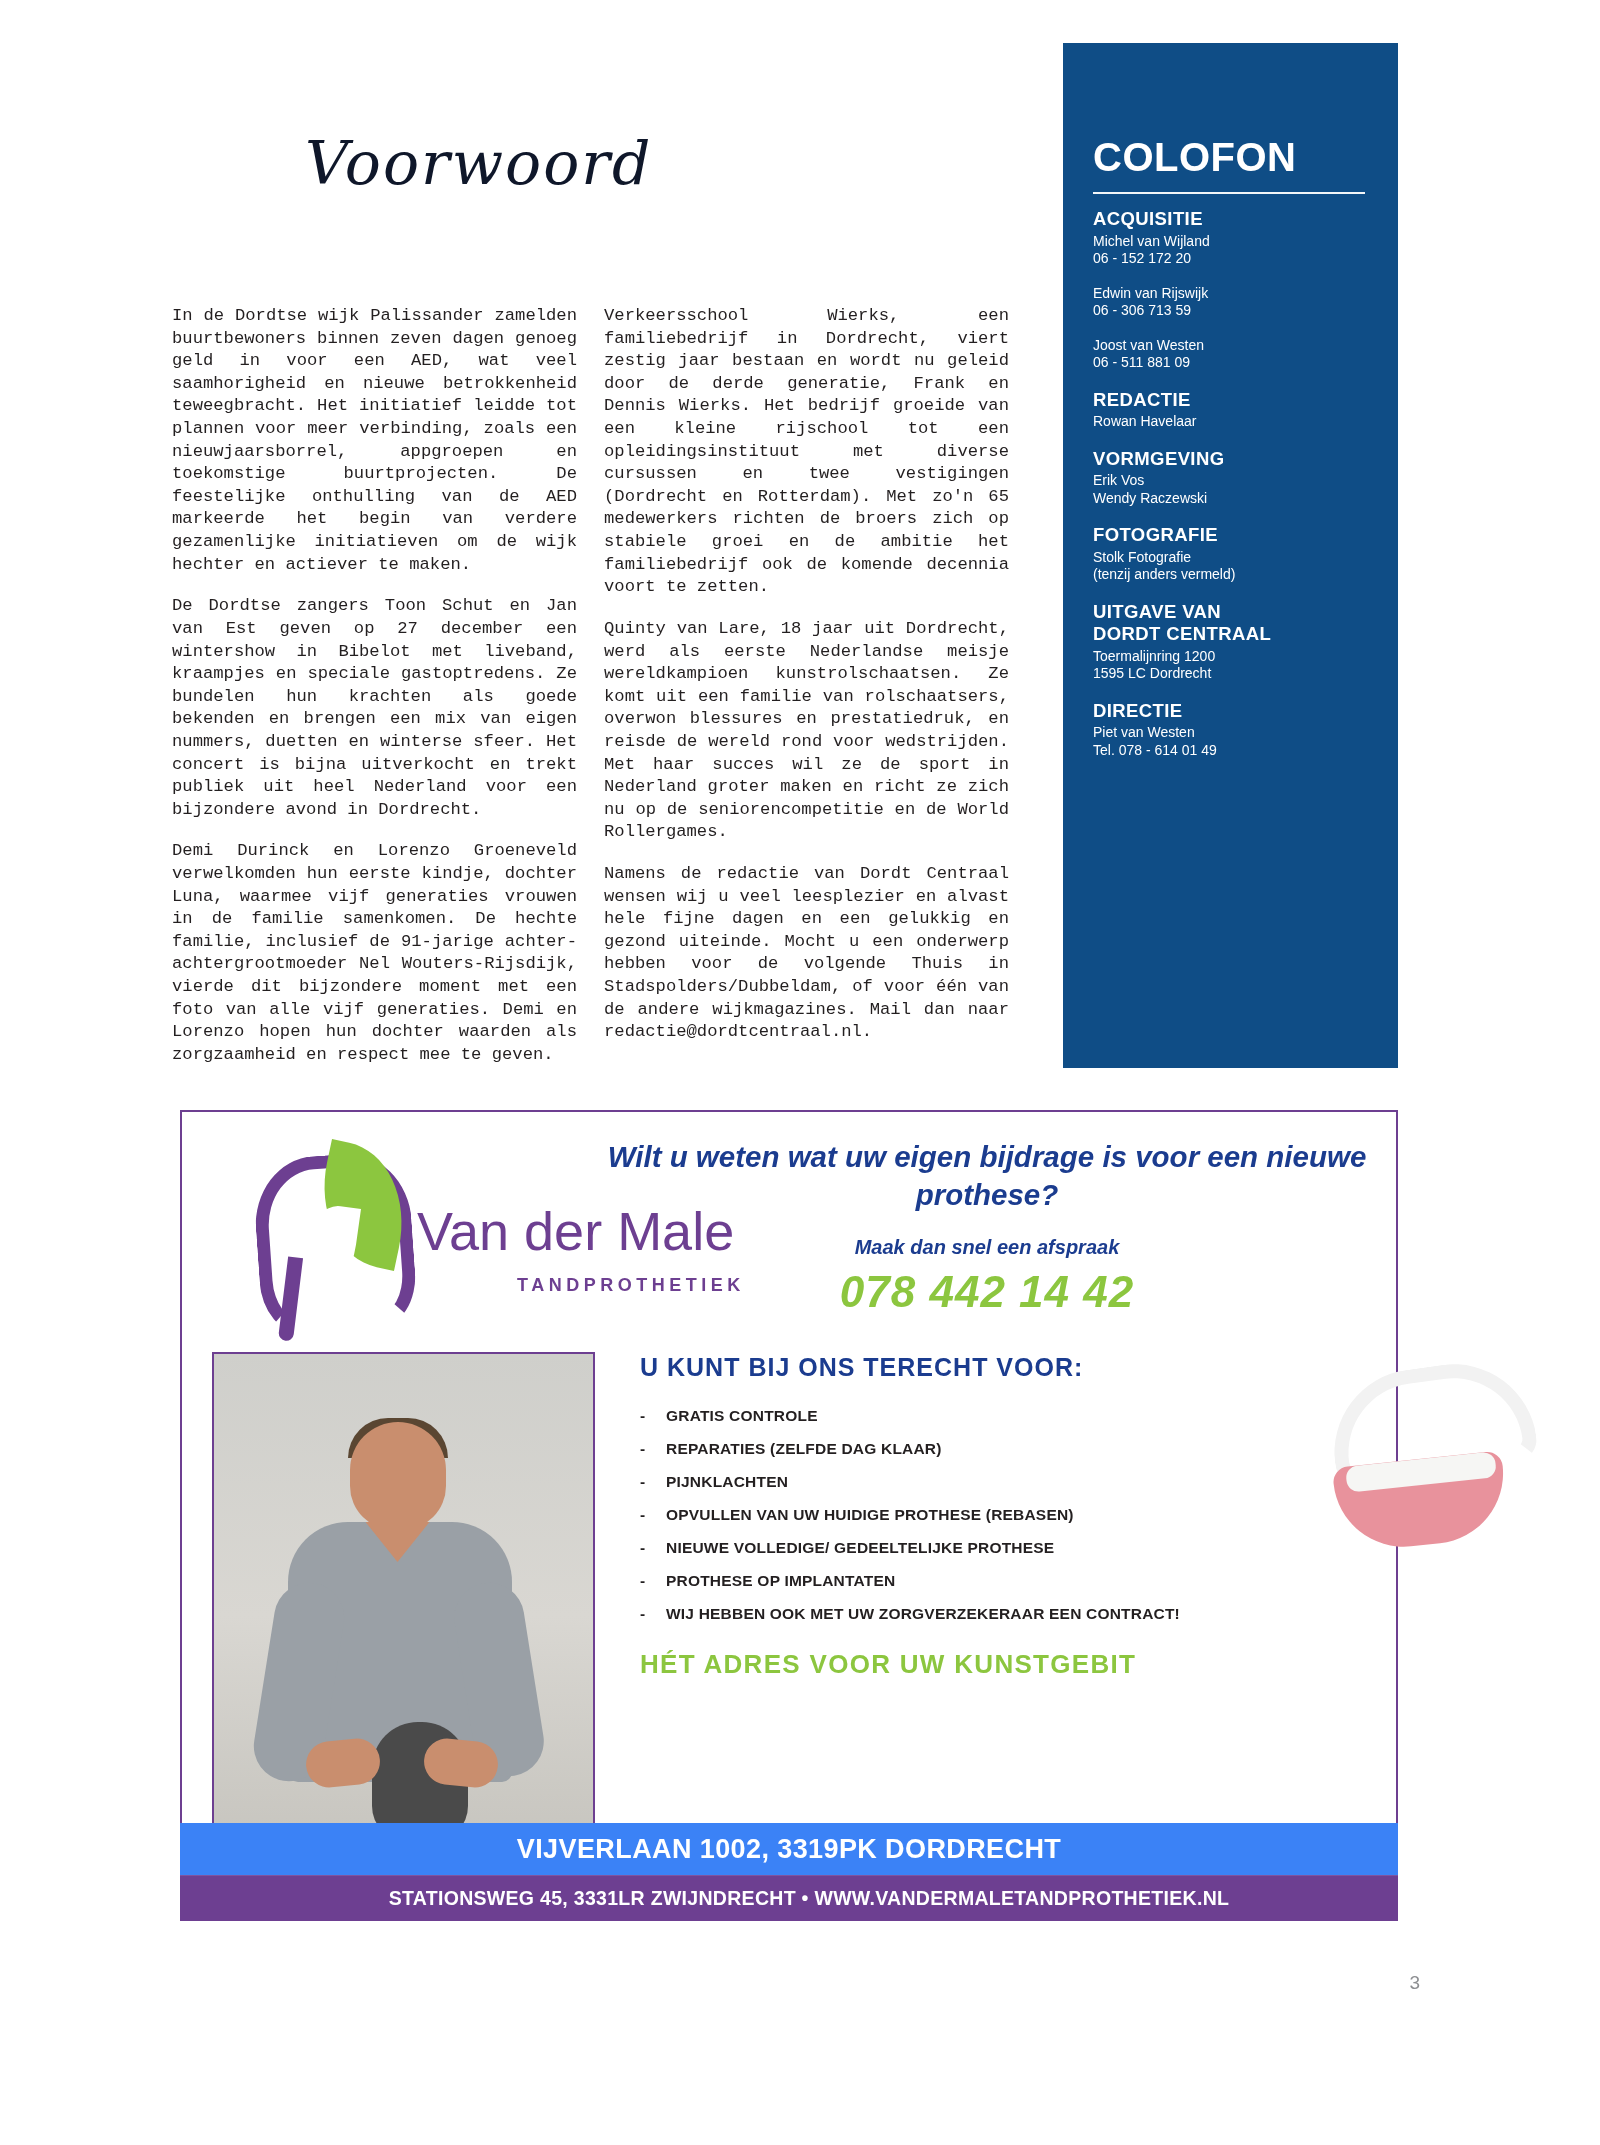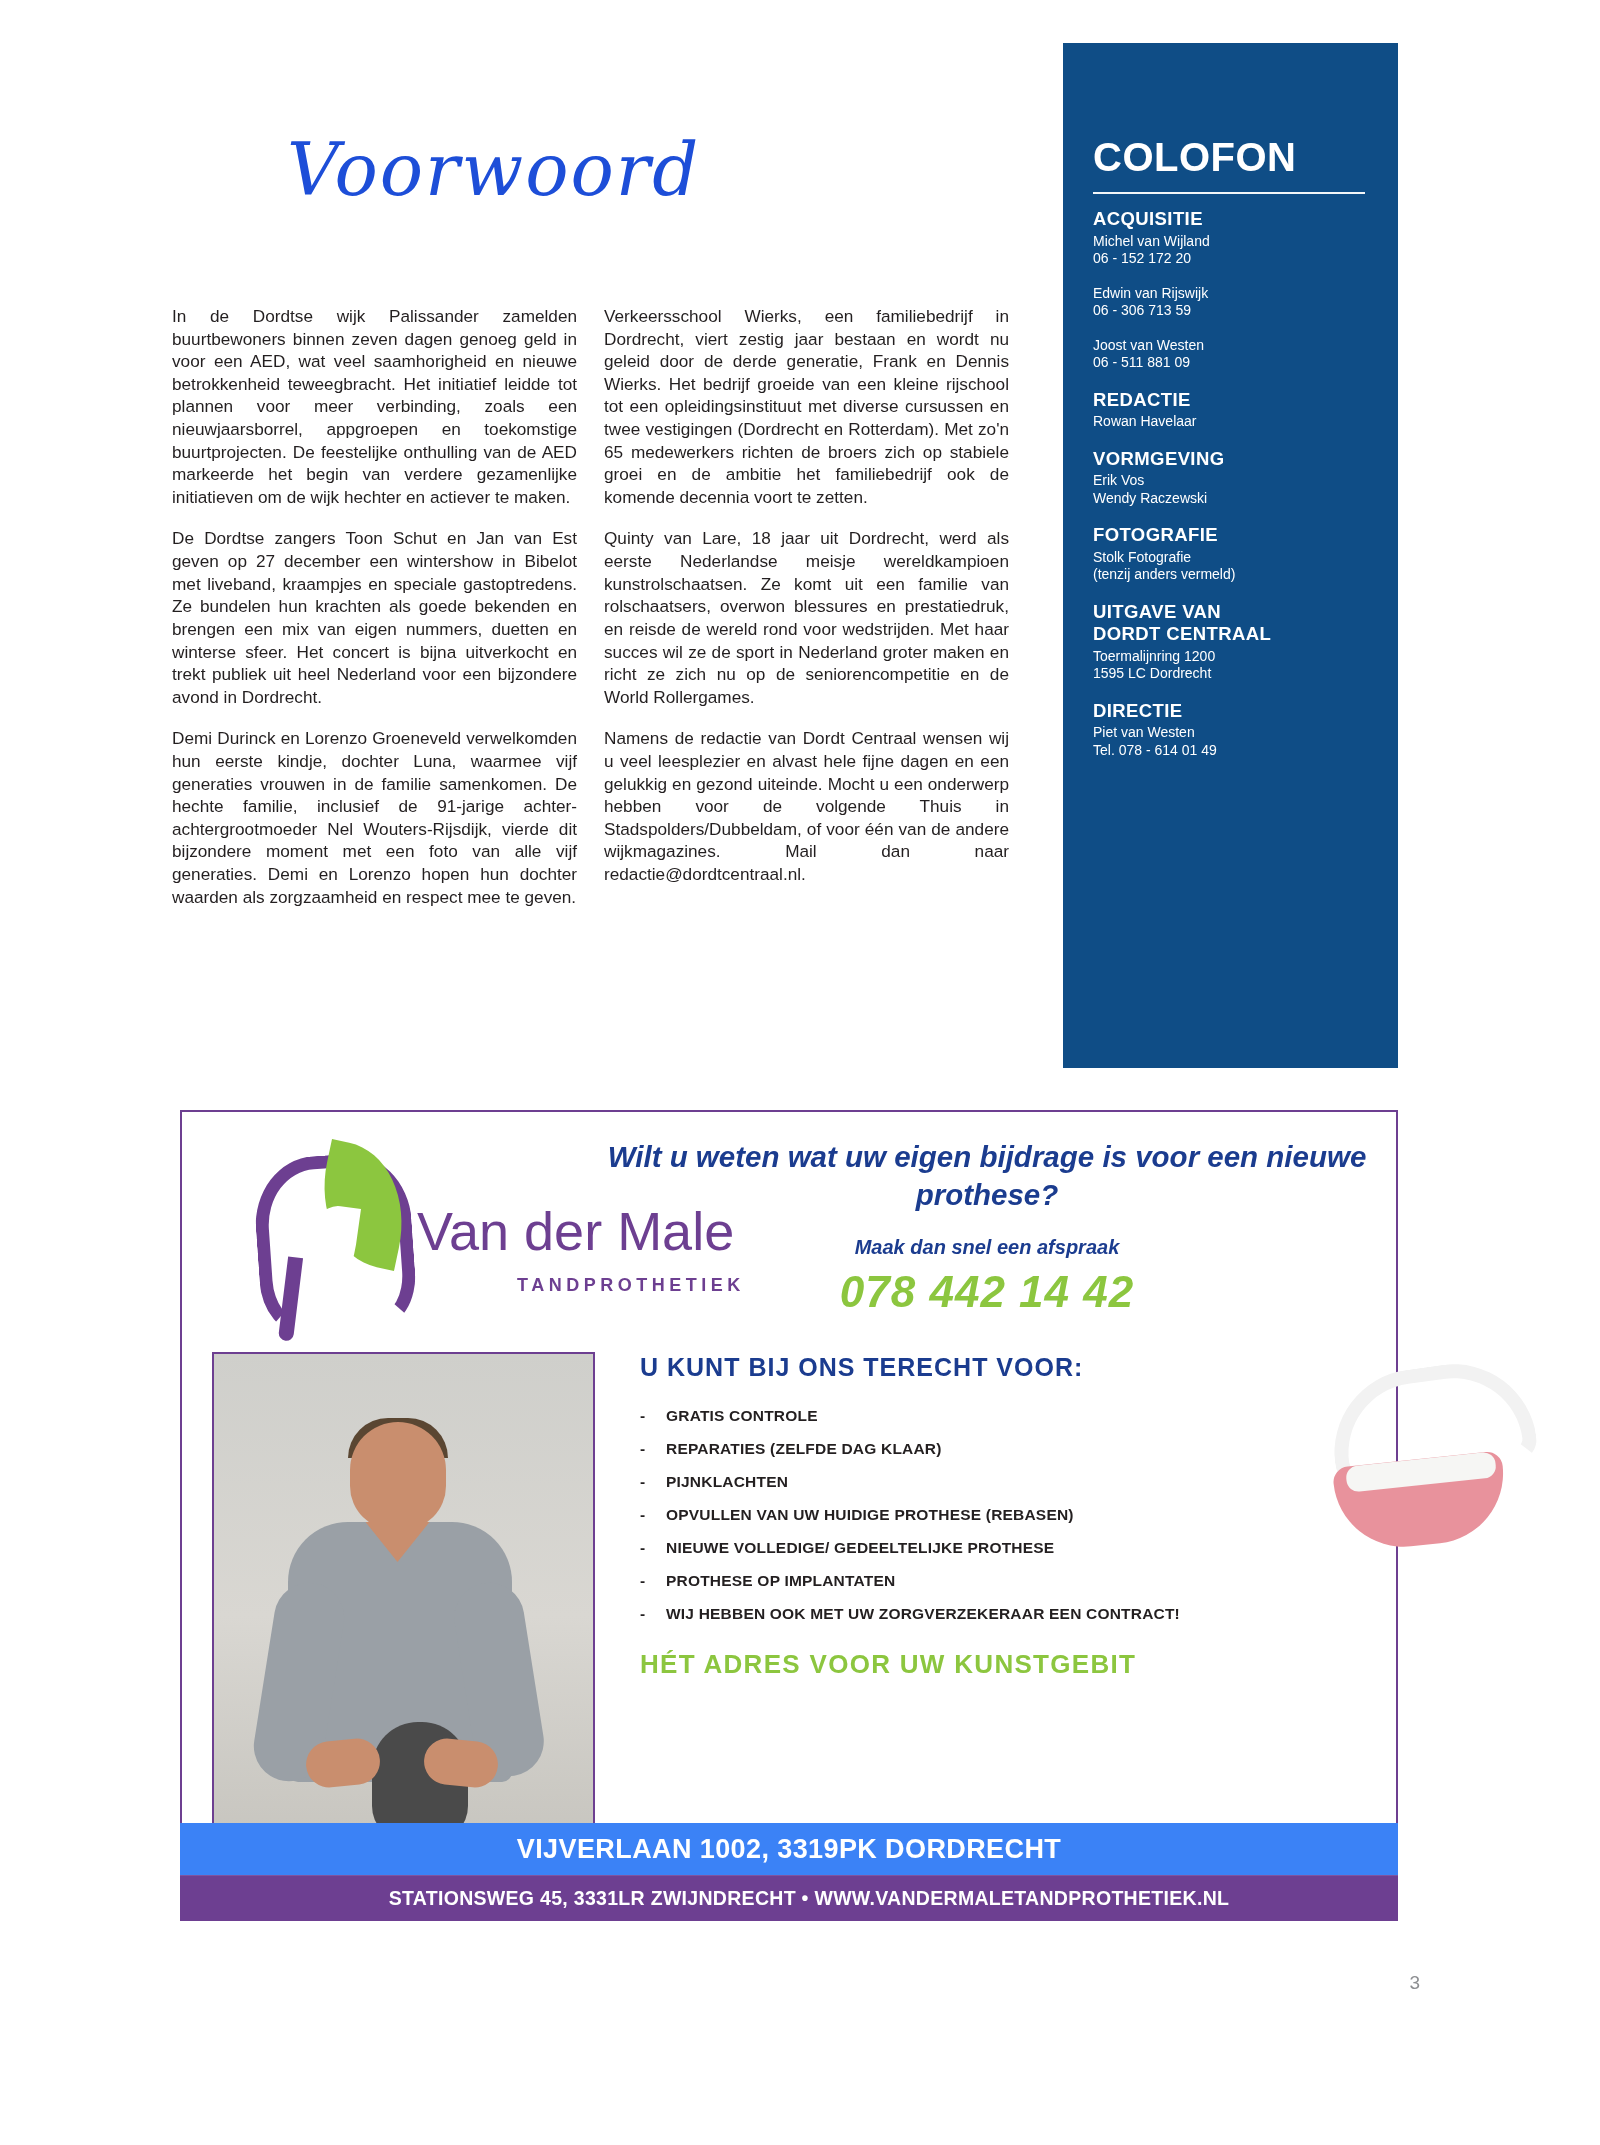--- a/index.html
+++ b/index.html
@@ -12,28 +12,28 @@
     height: 2145px;
     position: relative;
     font-family: "Liberation Sans", sans-serif;
     color: #231f20;
     overflow: hidden;
   }
 
   
   .voorwoord-title {
     position: absolute;
-    left: 287px;
+    left: 305px;
     top: 128px;
     width: 620px;
     height: 110px;
     font-family: "DejaVu Serif", serif;
     font-style: italic;
-    font-size: 72px;
-    color: #1d4ed8;
+    font-size: 60px;
+    color: #0f172a;
     letter-spacing: 2px;
     white-space: nowrap;
   }
 
   
   .editorial {
     position: absolute;
     left: 172px;
     top: 305px;
     width: 838px;
@@ -42,20 +42,21 @@
   }
   .col {
     width: 405px;
     font-size: 17.2px;
     line-height: 1.315;
     color: #231f20;
     text-align: justify;
   }
   .col p {
     margin: 0 0 19px 0;
+    font-family: Liberation Mono, monospace;
   }
   .col p:last-child { margin-bottom: 0; }
 
   
   .colofon {
     position: absolute;
     left: 1063px;
     top: 43px;
     width: 335px;
     height: 1025px;

